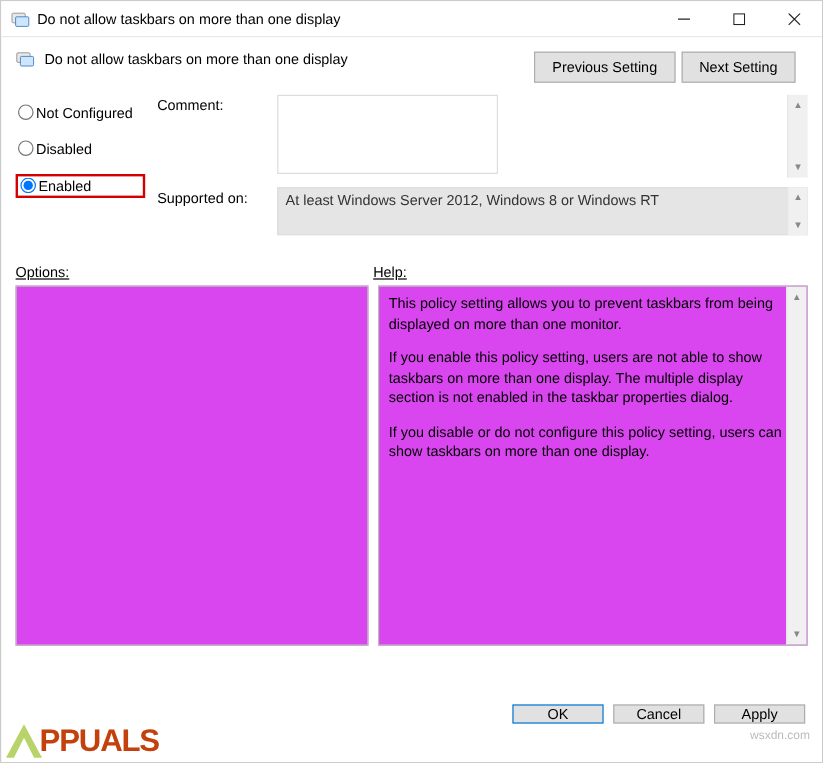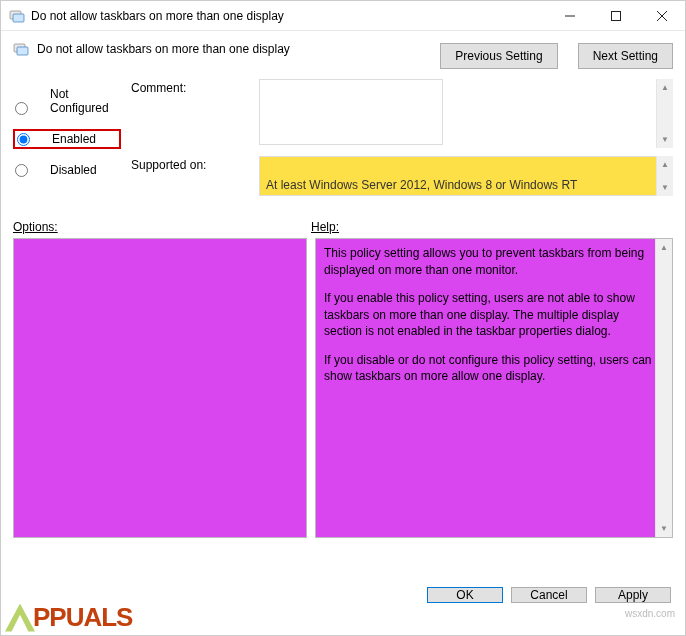--- a/index.html
+++ b/index.html
@@ -39,62 +39,62 @@
       align-items: flex-start;
       padding: 10px 12px 0 12px;
       gap: 12px;
     }
     .header-title-wrap { display: flex; align-items: center; gap: 8px; flex: 1; }
     .header-icon {
       width: 16px; height: 16px;
       display: flex; align-items: center; justify-content: center;
     }
     .header-title { font-size: 12px; color: #000; }
-    .nav-buttons { display: flex; gap: 20px; margin-right: 0; margin-top: 2px; }
+    .nav-buttons { display: flex; gap: 5px; margin-right: 10px; margin-top: 2px; }
     .win-btn {
       background: #e1e1e1;
       border: 1px solid #adadad;
       padding: 5px 14px;
       font-size: 12px;
       min-width: 90px;
       text-align: center;
       cursor: pointer;
     }
     
     .config-area {
       display: flex;
       padding: 10px 12px 6px 12px;
       gap: 10px;
     }
     .radio-col { width: 108px; padding-top: 6px; }
     .radio-item {
-      display: flex; align-items: flex-end; gap: 22px;
+      display: flex; align-items: flex-start; gap: 2px;
       margin-bottom: 12px;
       padding: 2px 4px 2px 0;
     }
     .radio-item.highlighted { border: 2px solid #d40000; padding: 1px 4px 1px 0; }
     .radio-item input[type=radio] { margin-left: 2px; }
     .fields-col { flex: 1; }
-    .field-row { display: flex; align-items: flex-start; margin-bottom: 8px; gap: 28px; }
+    .field-row { display: flex; align-items: flex-start; margin-bottom: 8px; }
     .field-label { width: 100px; font-size: 12px; padding-top: 2px; }
     .comment-box {
       flex: 1; height: 66px;
       border: 1px solid #ddd;
       background: #fff;
       position: relative;
       padding: 2px 18px 2px 4px;
       font-size: 12px;
       resize: none;
     }
     .sup-box {
       flex: 1; height: 40px;
       border: 1px solid #ddd;
-      background: #fde047;
+      background: #e5e5e5;
       color: #333;
-      padding: 21px 18px 2px 6px;
+      padding: 3px 18px 2px 6px;
       font-size: 12px;
       position: relative;
     }
     .scroll-v {
       position: absolute; right: 0; top: 0; bottom: 0;
       width: 17px; background: #f0f0f0;
       display: flex; flex-direction: column; justify-content: space-between;
       align-items: center;
       border-left: 1px solid #e5e5e5;
     }
@@ -196,27 +196,27 @@
     <button class="win-btn">Next Setting</button>
   </div>
 </div>
 
 <div class="config-area">
   <div class="radio-col">
     <label class="radio-item">
       <input type="radio" name="state" style="">
       <span>Not Configured</span>
     </label>
+    <label class="radio-item">
+      <input type="radio" name="state" style="">
+      <span>Disabled</span>
+    </label>
     <label class="radio-item highlighted">
       <input type="radio" name="state" checked="" style="">
       <span>Enabled</span>
-    </label>
-    <label class="radio-item">
-      <input type="radio" name="state" style="">
-      <span>Disabled</span>
     </label>
   </div>
   <div class="fields-col">
     <div class="field-row">
       <div class="field-label">Comment:</div>
       <div class="boxwrap">
         <textarea class="comment-box" style=""></textarea>
         <div class="scroll-v">
           <div class="scroll-btn">▲</div>
           <div class="scroll-btn">▼</div>
@@ -241,21 +241,21 @@
 <div class="mid-labels">
   <div class="left">Options:</div>
   <div class="right">Help:</div>
 </div>
 
 <div class="dual-pane">
   <div class="pane options"></div>
   <div class="pane help">
     <p>This policy setting allows you to prevent taskbars from being displayed on more than one monitor.</p>
     <p>If you enable this policy setting, users are not able to show taskbars on more than one display. The multiple display section is not enabled in the taskbar properties dialog.</p>
-    <p>If you disable or do not configure this policy setting, users can show taskbars on more allow one display.</p>
+    <p>If you disable or do not configure this policy setting, users can show taskbars on more than one display.</p>
     <div class="scroll-v">
       <div class="scroll-btn">▲</div>
       <div class="scroll-btn">▼</div>
     </div>
   </div>
 </div>
 
 <div class="footer">
   <button class="win-btn default">OK</button>
   <button class="win-btn">Cancel</button>

